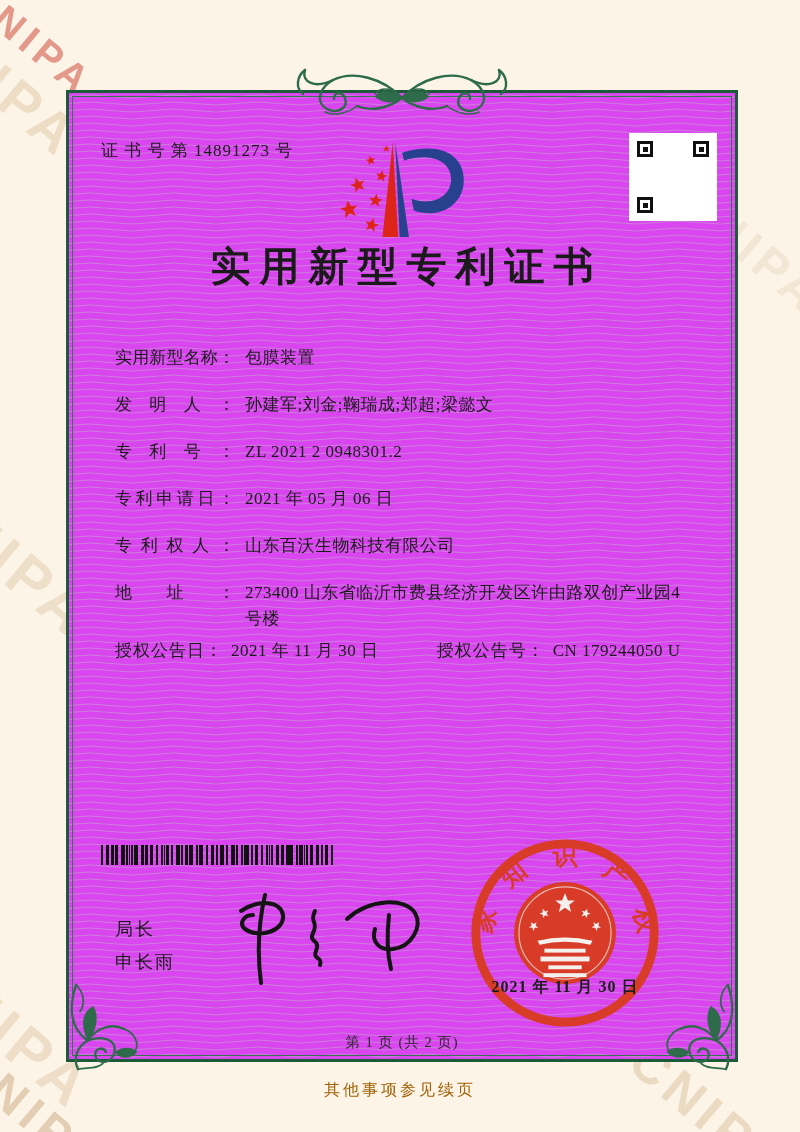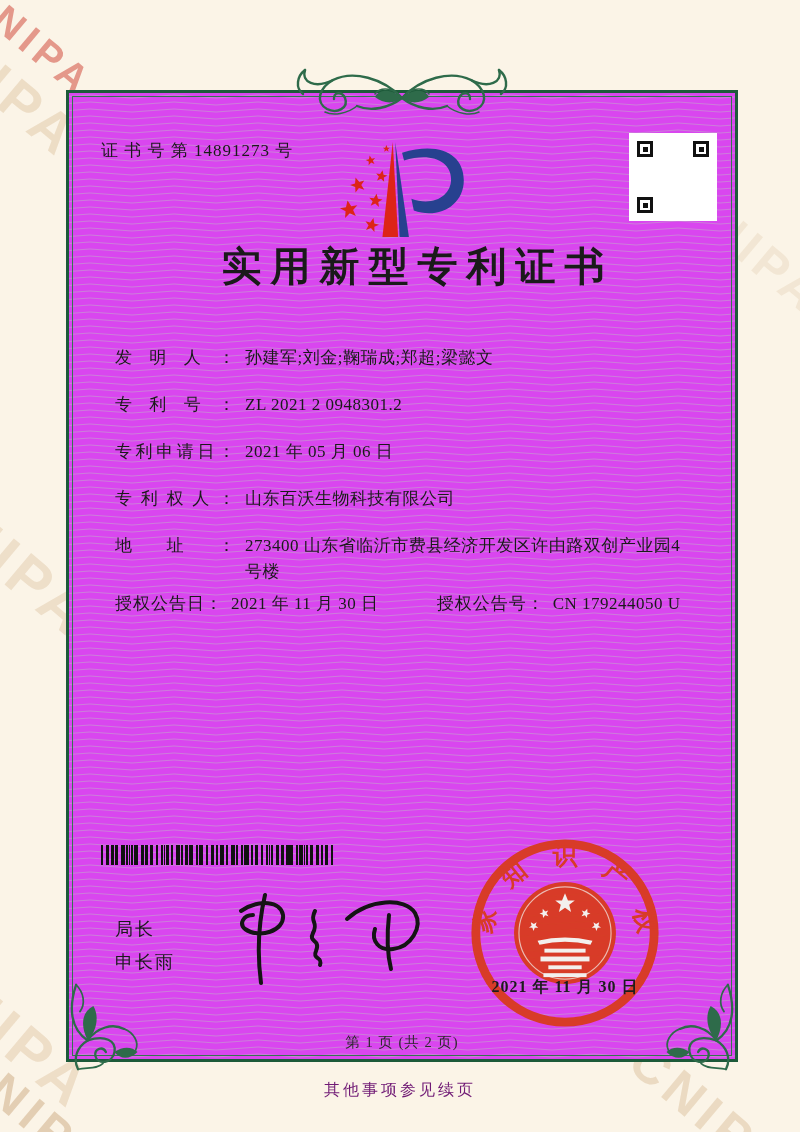--- a/index.html
+++ b/index.html
@@ -62,21 +62,21 @@
     background-image:
       repeating-linear-gradient(90deg, rgba(17,17,17,.9) 0 3px, transparent 3px 6px),
       repeating-linear-gradient(0deg, #111 0 3px, #fff 3px 6px);
     background-blend-mode:screen;
   }
   .finder { position:absolute; width:16px; height:16px; border:3px solid #111; background:#fff; }
   .finder::after { content:""; position:absolute; left:2.5px; top:2.5px; width:5px; height:5px; background:#111; }
   .f-tl { left:0; top:0; } .f-tr { right:0; top:0; } .f-bl { left:0; bottom:0; }
 
   .title {
-    position:absolute; left:11px; top:146px; width:100%;
+    position:absolute; left:0; top:146px; width:100%;
     text-align:center; font-size:40px; font-weight:bold;
     letter-spacing:9px; text-indent:9px;
   }
 
   
   .fields { position:absolute; left:46px; top:252px; width:580px; font-size:17px; }
   .frow { display:flex; margin-bottom:21px; line-height:26px; }
   .flabel {
     width:120px; flex:0 0 120px;
     text-align:justify; text-align-last:justify;
@@ -107,21 +107,21 @@
 
   .seal { position:absolute; left:398px; top:742px; width:196px; height:196px; opacity:.96; }
   .seal-date {
     position:absolute; left:398px; top:884px; width:196px;
     text-align:center; font-size:16px; font-weight:bold;
     letter-spacing:1px; color:#1c1c1c;
   }
 
   .page-info { position:absolute; left:0; top:940px; width:100%; text-align:center; font-size:14.5px; letter-spacing:1px; color:#2a2a2a; }
 
-  .continuation { position:absolute; left:0; top:1080px; width:100%; text-align:center; font-size:16px; letter-spacing:3px; color:#701a75; }
+  .continuation { position:absolute; left:0; top:1080px; width:100%; text-align:center; font-size:16px; letter-spacing:3px; color:#a16207; }
 </style>
 </head>
 <body>
 
 <span class="wm" style="left:-14px; top:-26px; font-size:40px; color:rgba(205,60,45,0.50);">CNIPA</span>
 <span class="wm" style="left:-60px; top:-8px; font-size:56px; color:rgba(200,160,110,0.28);">CNIPA</span>
 <span class="wm" style="left:700px; top:170px; font-size:48px; color:rgba(200,160,110,0.16);">CNIPA</span>
 <span class="wm" style="left:470px; top:318px; font-size:62px; color:rgba(200,160,110,0.22);">CNIPA</span>
 <span class="wm" style="left:-56px; top:462px; font-size:60px; color:rgba(200,160,110,0.25);">CNIPA</span>
 <span class="wm" style="left:296px; top:676px; font-size:56px; color:rgba(200,160,110,0.13);">CNIPA</span>
@@ -205,20 +205,24 @@
     <div class="qr">
       <span class="finder f-tl"></span>
       <span class="finder f-tr"></span>
       <span class="finder f-bl"></span>
     </div>
   </div>
 
   <div class="title">实用新型专利证书</div>
 
   <div class="fields">
+    <div class="frow">
+      <span class="flabel">实用新型名称：</span>
+      <span class="fvalue">包膜装置</span>
+    </div>
     <div class="frow">
       <span class="flabel">发明人：</span>
       <span class="fvalue">孙建军;刘金;鞠瑞成;郑超;梁懿文</span>
     </div>
     <div class="frow">
       <span class="flabel">专利号：</span>
       <span class="fvalue">ZL 2021 2 0948301.2</span>
     </div>
     <div class="frow">
       <span class="flabel">专利申请日：</span>

